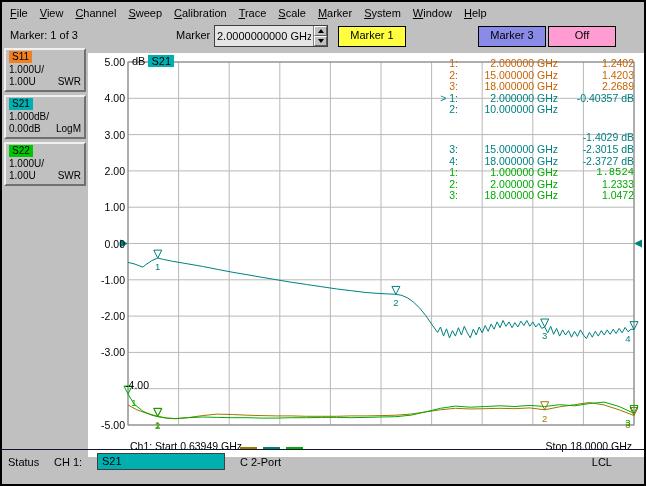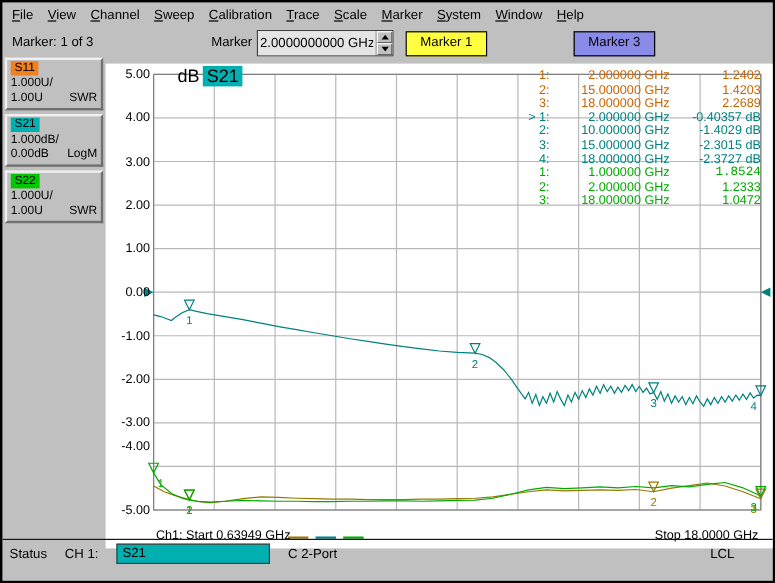--- a/index.html
+++ b/index.html
@@ -26,21 +26,21 @@
           line-height:17px;font-size:11px;cursor:default}
   .sidebar{position:absolute;left:0;top:44px;width:86px;height:414px}
   .trace-panel{margin:2px 2px 3px 2px;border:2px solid;border-color:#f0f0f0 #707070 #707070 #f0f0f0;
                background:#c0c0c0;padding:1px 3px 2px;font-size:10px;line-height:12px;cursor:default}
   .trace-title{display:inline-block;padding:0 3px;margin-bottom:1px}
   .trace-ref-row{display:flex;justify-content:space-between}
   .plot{position:absolute;left:86px;top:51px;width:556px;height:404px;background:#fff}
   .plot svg{position:absolute;left:0;top:0}
   .y-label{position:absolute;left:0;width:37px;text-align:right;font-size:10.5px;
            transform:translateY(-6px)}
-  .trace-label{position:absolute;left:60px;top:2px;font-size:15px;white-space:nowrap}
+  .trace-label{position:absolute;left:44px;top:2px;font-size:11px;white-space:nowrap}
   .tl-meas{background:#00b0b0;padding:0 3px;margin-left:3px}
   .readout{position:absolute;top:5px;right:10px;display:grid;grid-template-columns:40px 100px 76px;
            font-size:10.5px;line-height:11.6px}
   .ro-cell{text-align:right;white-space:pre}
   .start-label{position:absolute;left:42px;top:387px;font-size:10.5px}
   .stop-label{position:absolute;right:12px;top:387px;font-size:10.5px}
   .status-bar{position:absolute;left:0;top:447px;width:642px;height:24px;
               border-top:1px solid #0f172a;font-size:11px}
   .sb-item{position:absolute;top:6px}
   .sb-meas{position:absolute;left:95px;top:3px;width:128px;height:17px;background:#00b0b0;
@@ -60,20 +60,21 @@
       <div class="spin-btn">
         <div class="arr arr-up"></div>
       </div>
       <div class="spin-btn">
         <div class="arr arr-dn"></div>
       </div>
     </div>
   </div>
 <div class="tb-btn" style="left: 336px; background: rgb(255, 255, 64);">Marker 1</div>
     <div class="tb-btn" style="left: 476px; background: rgb(138, 138, 232);">Marker 3</div>
+    <div class="tb-btn" style="left: 546px; background: rgb(255, 156, 210);">Off</div>
   </div>
 
 <div class="sidebar">
     <div class="trace-panel">
       <div><span class="trace-title" style="background: rgb(240, 128, 32);">S11</span></div>
       <div>1.000U/</div>
       <div class="trace-ref-row">
         <span>1.00U</span>
         <span>SWR</span>
       </div>
@@ -151,39 +152,39 @@
       <line x1="198" y1="395" x2="215" y2="395" stroke="#00aa00" stroke-width="2"></line>
     </svg>
   <div class="trace-label">
     <span>dB</span><span class="tl-meas">S21</span>
   </div>
   <div class="readout">
       <div style="display: contents;"><div class="ro-cell" style="color: rgb(200, 100, 0);">1:</div><div class="ro-cell" style="color: rgb(200, 100, 0);">2.000000 GHz</div><div class="ro-cell" style="color: rgb(200, 100, 0);">1.2402</div></div>
       <div style="display: contents;"><div class="ro-cell" style="color: rgb(200, 100, 0);">2:</div><div class="ro-cell" style="color: rgb(200, 100, 0);">15.000000 GHz</div><div class="ro-cell" style="color: rgb(200, 100, 0);">1.4203</div></div>
       <div style="display: contents;"><div class="ro-cell" style="color: rgb(200, 100, 0);">3:</div><div class="ro-cell" style="color: rgb(200, 100, 0);">18.000000 GHz</div><div class="ro-cell" style="color: rgb(200, 100, 0);">2.2689</div></div>
       <div style="display: contents;"><div class="ro-cell" style="color: rgb(0, 128, 128);">&gt; 1:</div><div class="ro-cell" style="color: rgb(0, 128, 128);">2.000000 GHz</div><div class="ro-cell" style="color: rgb(0, 128, 128);">-0.40357 dB</div></div>
-      <div style="display: contents;"><div class="ro-cell" style="color: rgb(0, 128, 128);">2:</div><div class="ro-cell" style="color: rgb(0, 128, 128);">10.000000 GHz</div><div class="ro-cell" style="color: rgb(0, 128, 128);">-1.4029 dB</div></div>
+      <div style="display: contents;"><div class="ro-cell" style="color: rgb(0, 128, 128);">2:</div><div class="ro-cell" style="color: rgb(0, 128, 128);">10.000000 GHz</div><div class="ro-cell" style="color: rgb(0, 128, 128); margin-top: 28px;">-1.4029 dB</div></div>
       <div style="display: contents;"><div class="ro-cell" style="color: rgb(0, 128, 128);">3:</div><div class="ro-cell" style="color: rgb(0, 128, 128);">15.000000 GHz</div><div class="ro-cell" style="color: rgb(0, 128, 128);">-2.3015 dB</div></div>
       <div style="display: contents;"><div class="ro-cell" style="color: rgb(0, 128, 128);">4:</div><div class="ro-cell" style="color: rgb(0, 128, 128);">18.000000 GHz</div><div class="ro-cell" style="color: rgb(0, 128, 128);">-2.3727 dB</div></div>
       <div style="display: contents;"><div class="ro-cell" style="color: rgb(0, 170, 0);">1:</div><div class="ro-cell" style="color: rgb(0, 170, 0);">1.000000 GHz</div><div class="ro-cell" style="color: rgb(0, 170, 0); font-family: Liberation Mono, monospace;">1.8524</div></div>
       <div style="display: contents;"><div class="ro-cell" style="color: rgb(0, 170, 0);">2:</div><div class="ro-cell" style="color: rgb(0, 170, 0);">2.000000 GHz</div><div class="ro-cell" style="color: rgb(0, 170, 0);">1.2333</div></div>
       <div style="display: contents;"><div class="ro-cell" style="color: rgb(0, 170, 0);">3:</div><div class="ro-cell" style="color: rgb(0, 170, 0);">18.000000 GHz</div><div class="ro-cell" style="color: rgb(0, 170, 0);">1.0472</div></div>
     </div>
   <div class="start-label">Ch1: Start 0.63949 GHz</div>
   <div class="stop-label">Stop 18.0000 GHz</div>
 <div class="y-label" style="top: 9px;">5.00</div>
     <div class="y-label" style="top: 45.3px;">4.00</div>
     <div class="y-label" style="top: 81.6px;">3.00</div>
     <div class="y-label" style="top: 117.9px;">2.00</div>
     <div class="y-label" style="top: 154.2px;">1.00</div>
     <div class="y-label" style="top: 190.5px;">0.00</div>
     <div class="y-label" style="top: 226.8px;">-1.00</div>
     <div class="y-label" style="top: 263.1px;">-2.00</div>
     <div class="y-label" style="top: 299.4px;">-3.00</div>
-    <div class="y-label" style="top: 319px;">-4.00</div>
+    <div class="y-label" style="top: 332px; padding-left: 24px;">-4.00</div>
     <div class="y-label" style="top: 372px;">-5.00</div>
   </div>
 
 <div class="status-bar">
   <span class="sb-item" style="left:6px">Status</span>
   <span class="sb-item" style="left:52px">CH 1:</span>
   <div class="sb-meas">S21</div>
   <span class="sb-item" style="left:238px">C  2-Port</span>
   <span class="sb-item" style="right:32px">LCL</span>
 </div>

